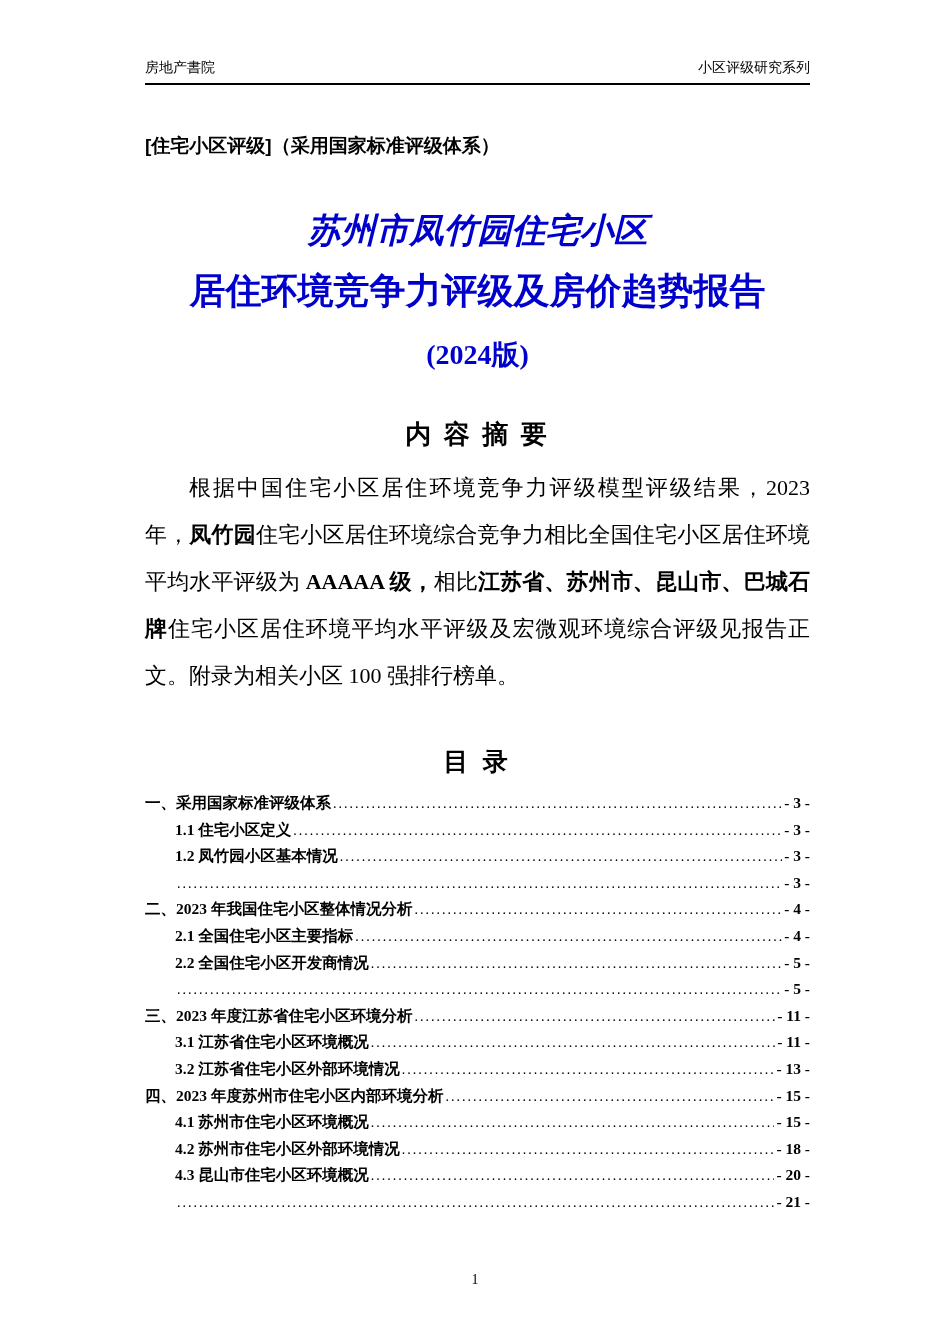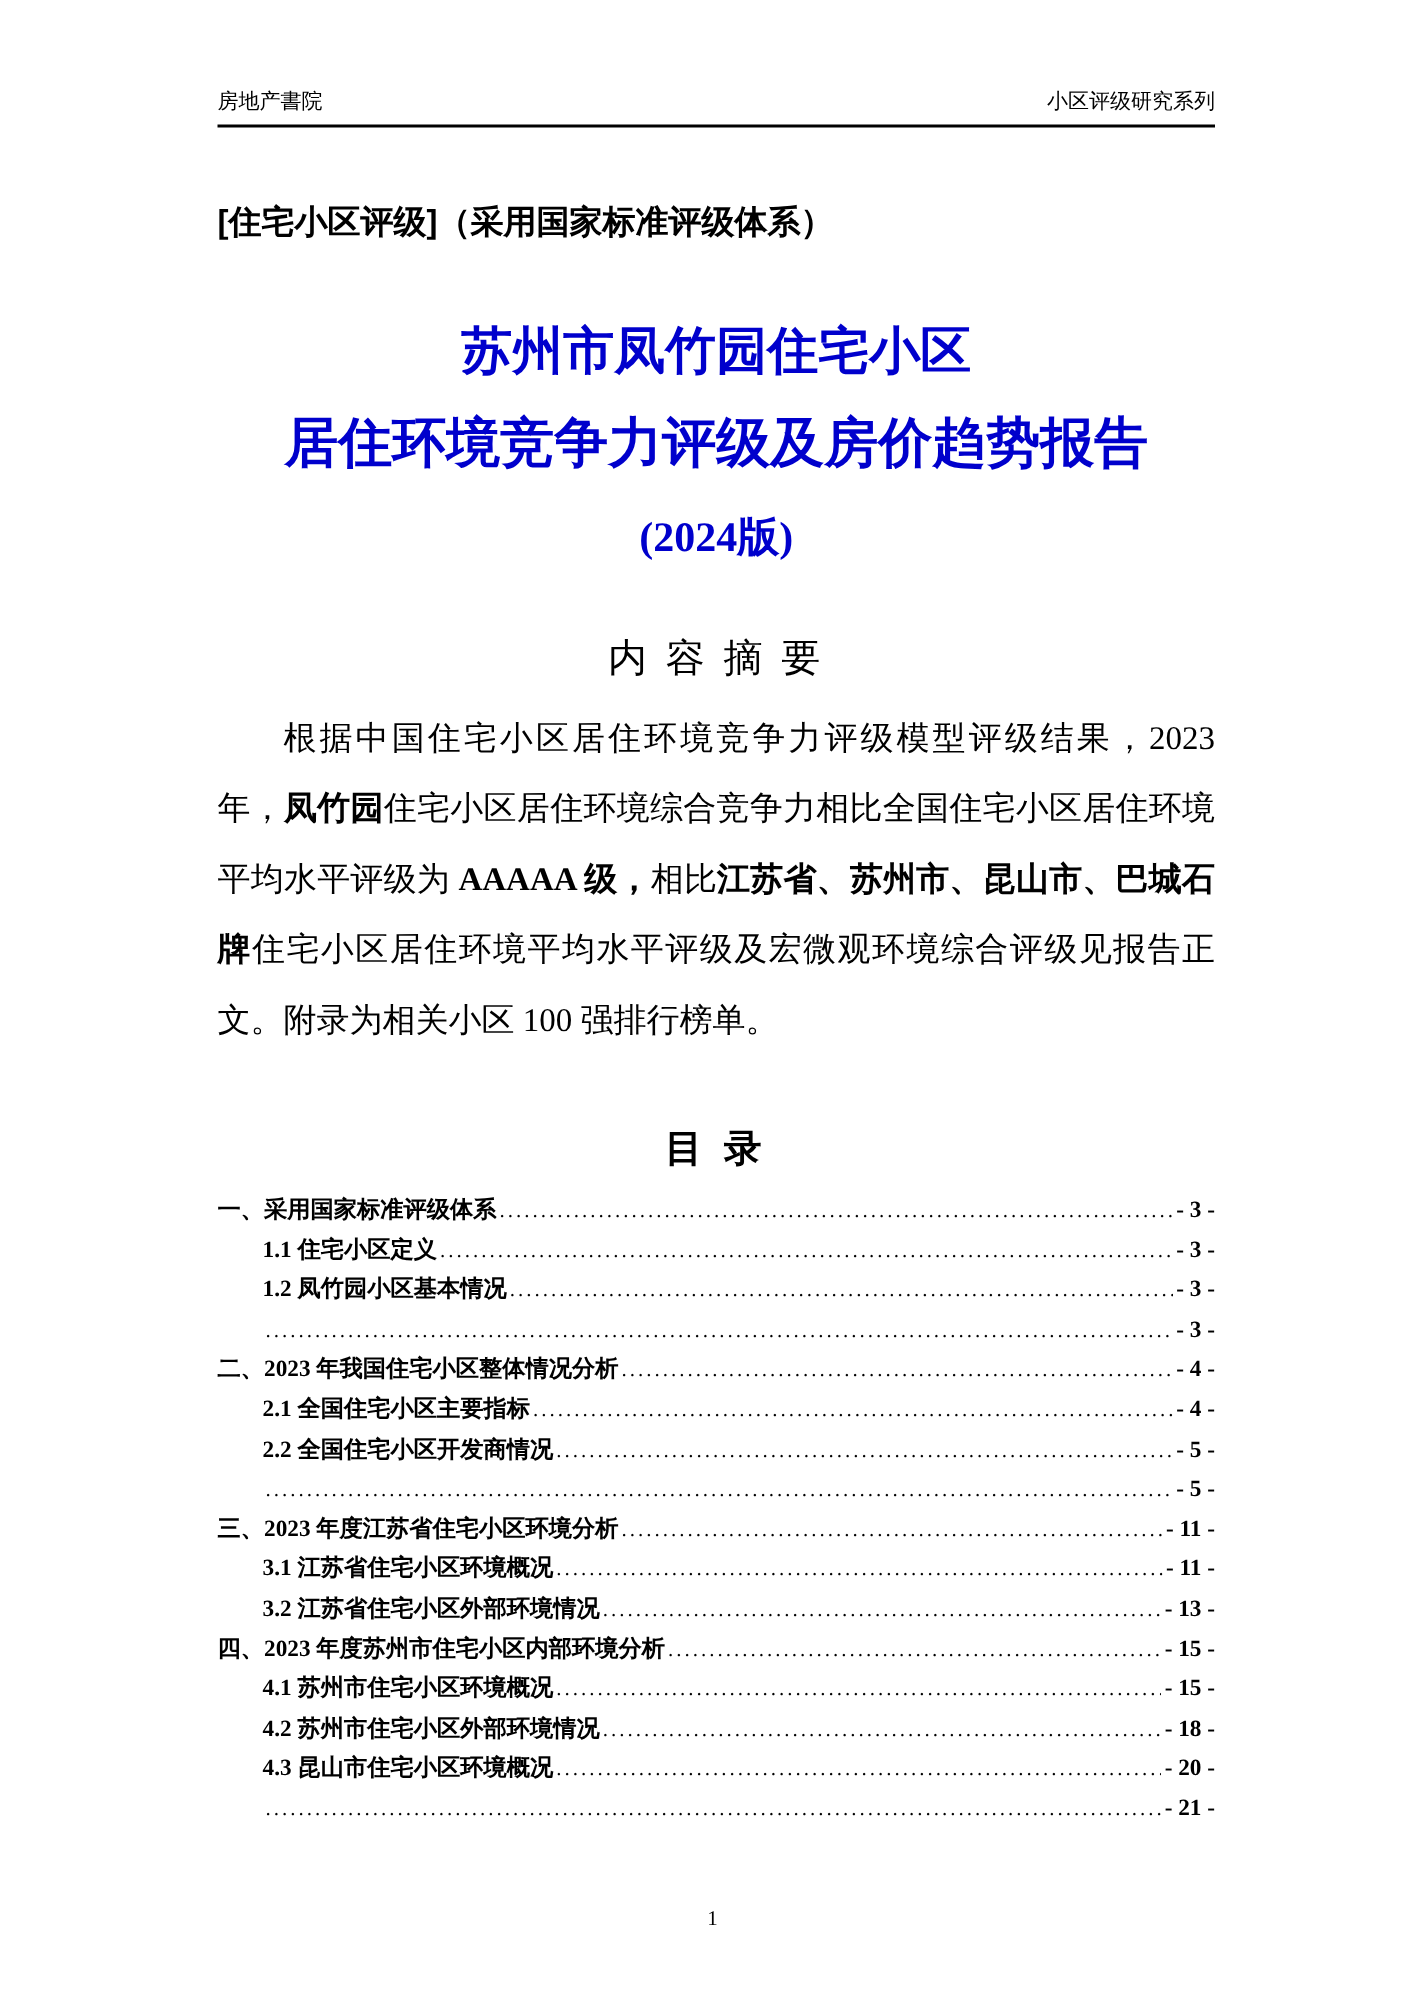--- a/index.html
+++ b/index.html
@@ -21,31 +21,31 @@
     display: flex; justify-content: space-between; align-items: flex-end;
     font-family: "Liberation Sans", "DejaVu Sans", sans-serif;
     font-size: 14px; line-height: 18px;
     padding-bottom: 7px;
     border-bottom: 2px solid #000000;
   }
   
   .rating-tag {
     margin-top: 48px;
     font-family: "Liberation Sans", "DejaVu Sans", sans-serif;
-    font-weight: bold; font-size: 22px;
+    font-weight: bold; font-size: 19px;
   }
   
   .title-block { margin-top: 50px; text-align: center; color: #0000CC; font-weight: bold; }
-  .title-line1 { font-size: 34px; line-height: 44px; }
+  .title-line1 { font-size: 34px; line-height: 44px; font-style: italic; }
   .title-line2 { font-size: 36px; line-height: 44px; margin-top: 16px; }
   .title-line3 { font-size: 28px; line-height: 36px; margin-top: 24px; }
   
   .abstract-heading {
     margin-top: 44px; text-align: center;
-    font-size: 26px; font-weight: normal; letter-spacing: 3px;
+    font-size: 26px; font-weight: bold; letter-spacing: 3px;
   }
   .abstract-paragraph {
     margin-top: 12px;
     font-size: 22px; line-height: 47px;
     text-align: justify; text-indent: 2em;
   }
   .abstract-paragraph .bold { font-weight: bold; }
   
   .toc-heading {
     margin-top: 46px; text-align: center;

